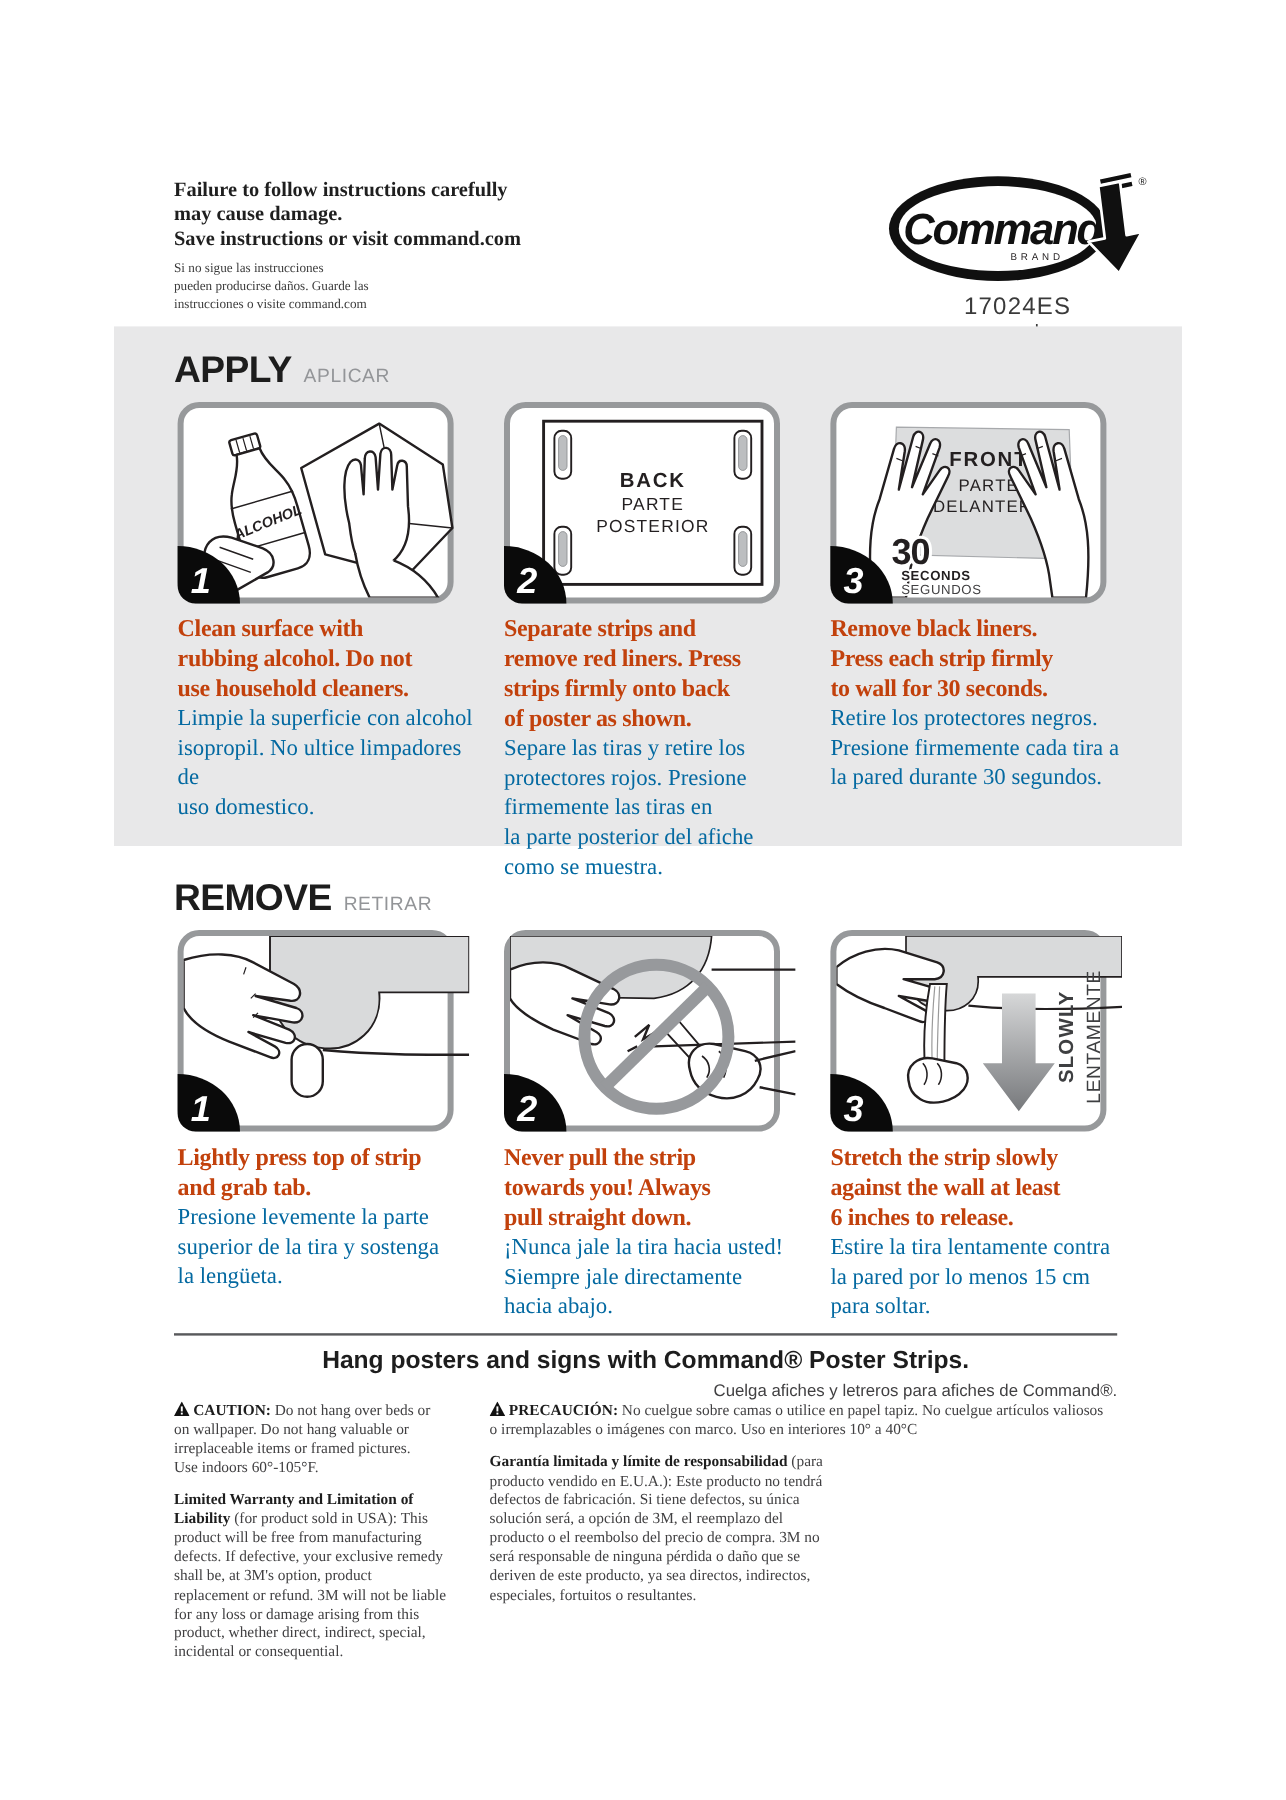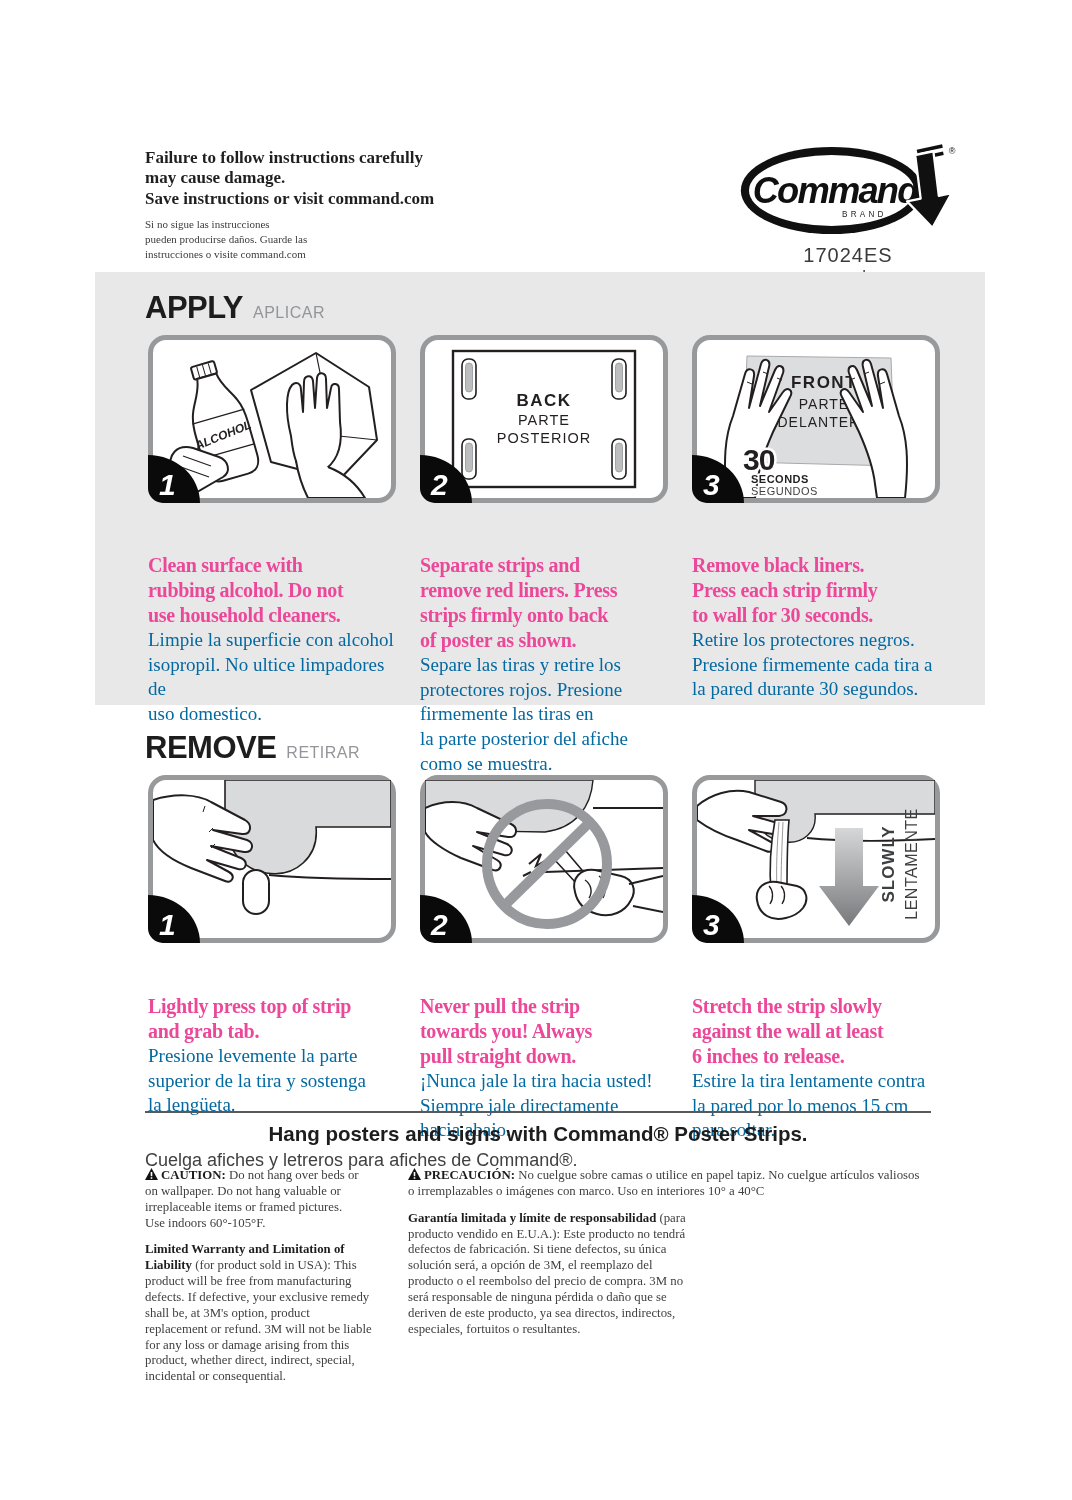--- a/index.html
+++ b/index.html
@@ -13,36 +13,36 @@
   .warn-es{font-size:11px;line-height:1.35;color:#3c3c3c;margin-top:5px;}
   .brand-block{text-align:center;width:220px;}
   .brand-model{font-size:20px;color:#3a3a3a;letter-spacing:1px;margin-top:2px;}
   .brand-site{font-size:16px;color:#3a3a3a;margin-top:1px;}
 
   
   .band{background:#e8e8e9;}
   .sec-title{font-size:31px;font-weight:bold;letter-spacing:-0.5px;color:#1d1d1d;}
   .sec-sub{font-size:16px;font-weight:400;color:#939598;letter-spacing:0.5px;margin-left:10px;}
 
-  .panel{position:absolute;width:248px;height:168px;background:#fff;border:5px solid #97999b;
+  .panel{position:absolute;width:230px;height:168px;background:#fff;border:5px solid #97999b;
          border-radius:18px;box-sizing:border-box;}
   .panel svg{display:block;width:238px;height:158px;}
   .badge{position:absolute;left:-5px;bottom:-5px;width:52px;height:48px;background:#0a0a0a;
          border-top-right-radius:100% 100%;border-bottom-left-radius:15px;}
   .badge span{position:absolute;left:11px;bottom:3px;color:#fff;font-weight:bold;font-style:italic;
          font-size:30px;line-height:1;}
 
   .step-text{width:258px;}
-  .step-h{font-size:20px;font-weight:bold;line-height:1.25;letter-spacing:-0.3px;color:#ec4899;margin-top:41px;}
+  .step-h{font-size:20px;font-weight:bold;line-height:1.25;letter-spacing:-0.3px;color:#c2410c;}
   .step-es{font-size:19px;line-height:1.3;color:#0369a1;margin-top:0;}
 
   
   .divider{height:2px;background:#58595b;}
   .foot-head{font-size:20.5px;font-weight:bold;text-align:center;color:#1d1d1d;}
-  .foot-head-es{font-size:18px;text-align:left;color:#414042;margin-top:4px;}
+  .foot-head-es{font-size:14px;text-align:right;color:#414042;margin-top:4px;}
   .fine{font-size:12.8px;line-height:1.24;color:#414042;}
   .fine b{color:#1d1d1d;}
   .fine p{margin:0 0 11px 0;}
   .tri{display:inline-block;vertical-align:-1px;margin-right:3px;}
   text{font-family:"Liberation Sans", sans-serif;}
 </style>
 </head>
 <body>
 
 <div class="page">

